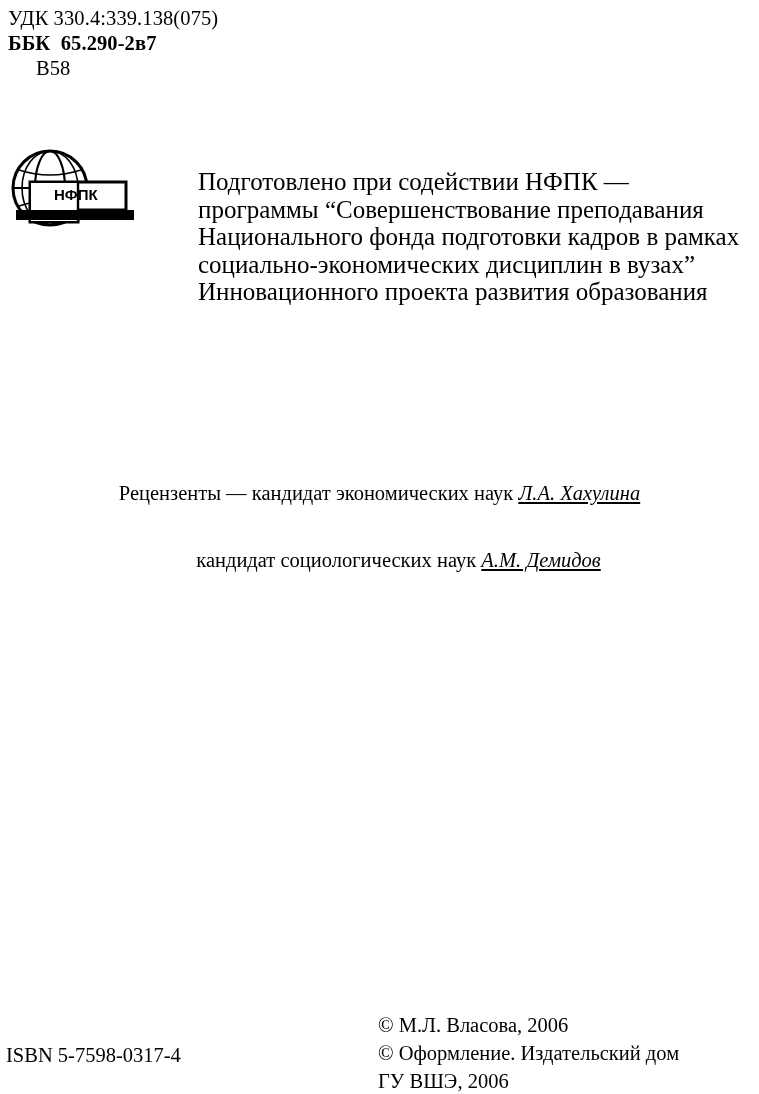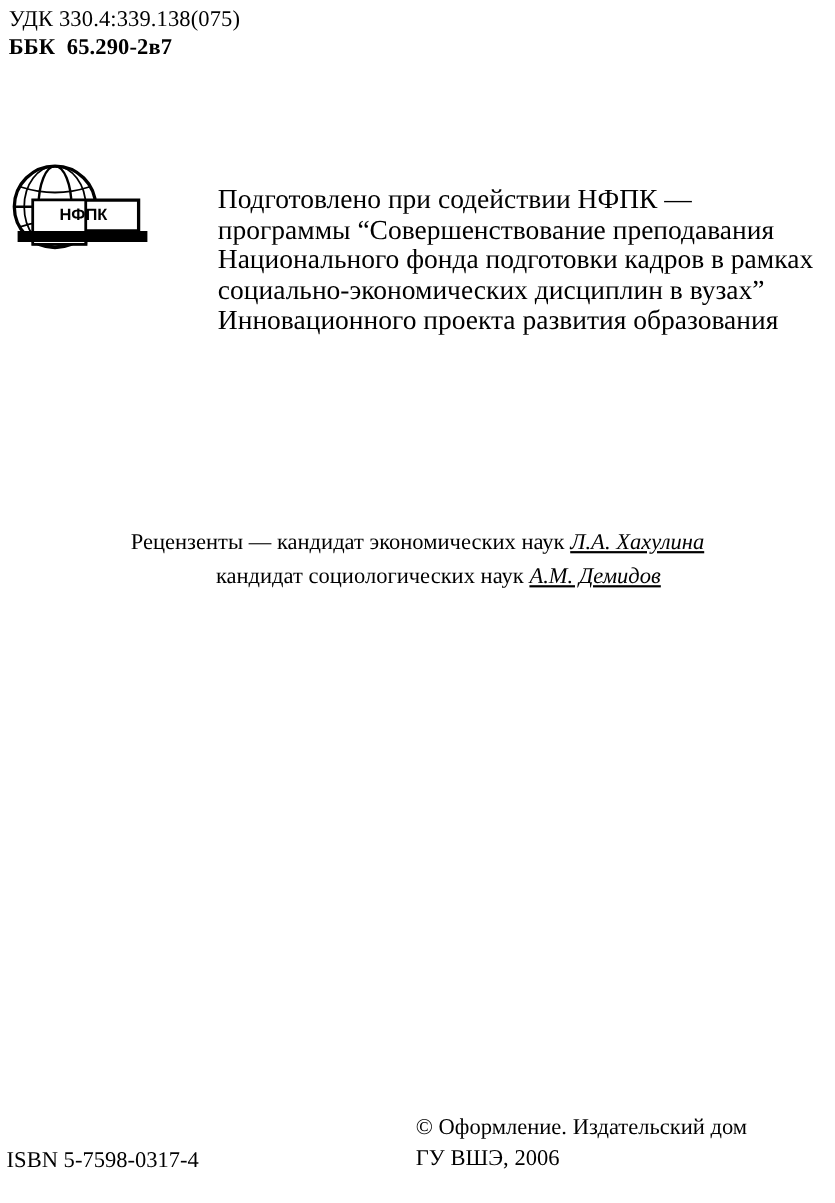--- a/index.html
+++ b/index.html
@@ -66,21 +66,21 @@
   .reviewers {
     position: absolute;
     left: 0;
     top: 478px;
     width: 759px;
     text-align: center;
     font-size: 20.5px;
     line-height: 31px;
   }
   .reviewers .r-line { white-space: nowrap; }
-  .reviewers .r-line-2 { padding-left: 38px; }
+  .reviewers .r-line-2 { padding-left: 38px; margin-top: 36px; }
   .reviewers em {
     font-style: italic;
     text-decoration: underline;
   }
 
   
   .footer {
     position: absolute;
     left: 0;
     top: 1005px;
@@ -106,20 +106,21 @@
   .copyright div { white-space: nowrap; }
 </style>
 </head>
 <body>
 
 <div class="page">
 
   <div class="codes">
     <div class="line-udk">УДК 330.4:339.138(075)</div>
     <div class="line-bbk">ББК  65.290-2в7</div>
+    <div class="line-v58">В58</div>
   </div>
 
   <div class="support-block">
 
     <div class="logo">
       <svg width="136" height="88" viewBox="0 0 136 88" xmlns="http://www.w3.org/2000/svg">
 
         <circle cx="42" cy="40" r="37" fill="#ffffff" stroke="#000000" stroke-width="3"></circle>
         <ellipse cx="42" cy="40" rx="15" ry="37" fill="none" stroke="#000000" stroke-width="2.2"></ellipse>
         <ellipse cx="42" cy="40" rx="28" ry="37" fill="none" stroke="#000000" stroke-width="1.6"></ellipse>
@@ -152,18 +153,19 @@
       <span>Рецензенты — кандидат экономических наук </span><em>Л.А. Хахулина</em>
     </div>
     <div class="r-line r-line-2">
       <span>кандидат социологических наук </span><em>А.М. Демидов</em>
     </div>
   </div>
 
   <div class="footer">
     <div class="isbn">ISBN 5-7598-0317-4</div>
     <div class="copyright">
+      <div>© М.Л. Власова, 2006</div>
       <div>© Оформление. Издательский дом</div>
       <div>ГУ ВШЭ, 2006</div>
     </div>
   </div>
 
 </div>
 
 </body></html>

